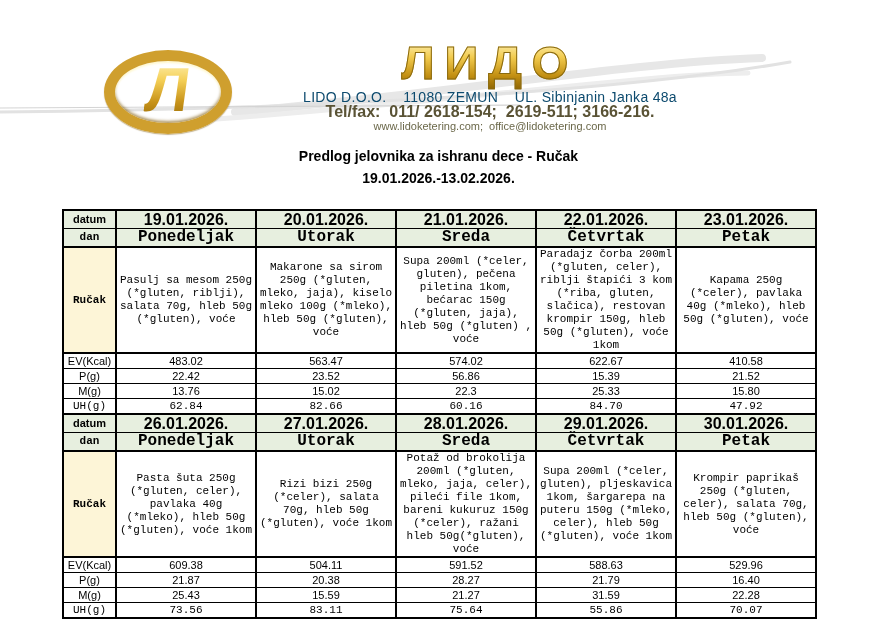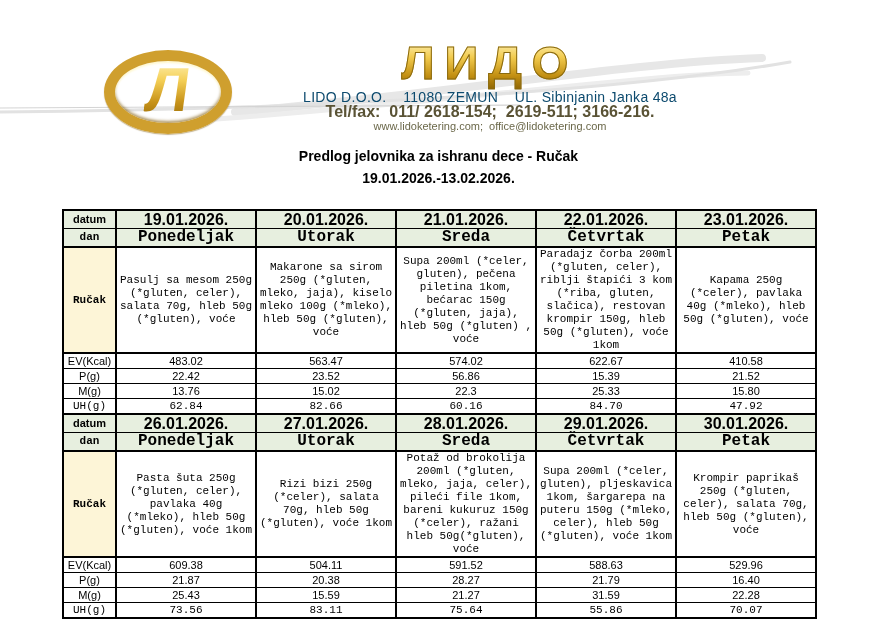--- a/index.html
+++ b/index.html
@@ -114,21 +114,21 @@
       <tr class="hdr thickB">
         <td class="lab">dan</td>
         <td>Ponedeljak</td>
         <td>Utorak</td>
         <td>Sreda</td>
         <td>Četvrtak</td>
         <td>Petak</td>
       </tr>
       <tr class="meal thickB">
         <td class="cream">Ručak</td>
-        <td>Pasulj sa mesom 250g (*gluten, celer), salata 70g, hleb 50g (*gluten), voće</td>
+        <td>Pasulj sa mesom 250g (*gluten, riblji), salata 70g, hleb 50g (*gluten), voće</td>
         <td>Makarone sa sirom 250g (*gluten, mleko, jaja), kiselo mleko 100g (*mleko), hleb 50g (*gluten), voće</td>
         <td>Supa 200ml (*celer, gluten), pečena piletina 1kom, bećarac 150g (*gluten, jaja), hleb 50g (*gluten) , voće</td>
         <td>Paradajz čorba 200ml (*gluten, celer), riblji štapići 3 kom (*riba, gluten, slačica), restovan krompir 150g, hleb 50g (*gluten), voće 1kom</td>
         <td>Kapama 250g (*celer), pavlaka 40g (*mleko), hleb 50g (*gluten), voće</td>
       </tr>
       <tr class="val">
         <td class="nlab">EV(Kcal)</td>
         <td>483.02</td>
         <td>563.47</td>
         <td>574.02</td>

